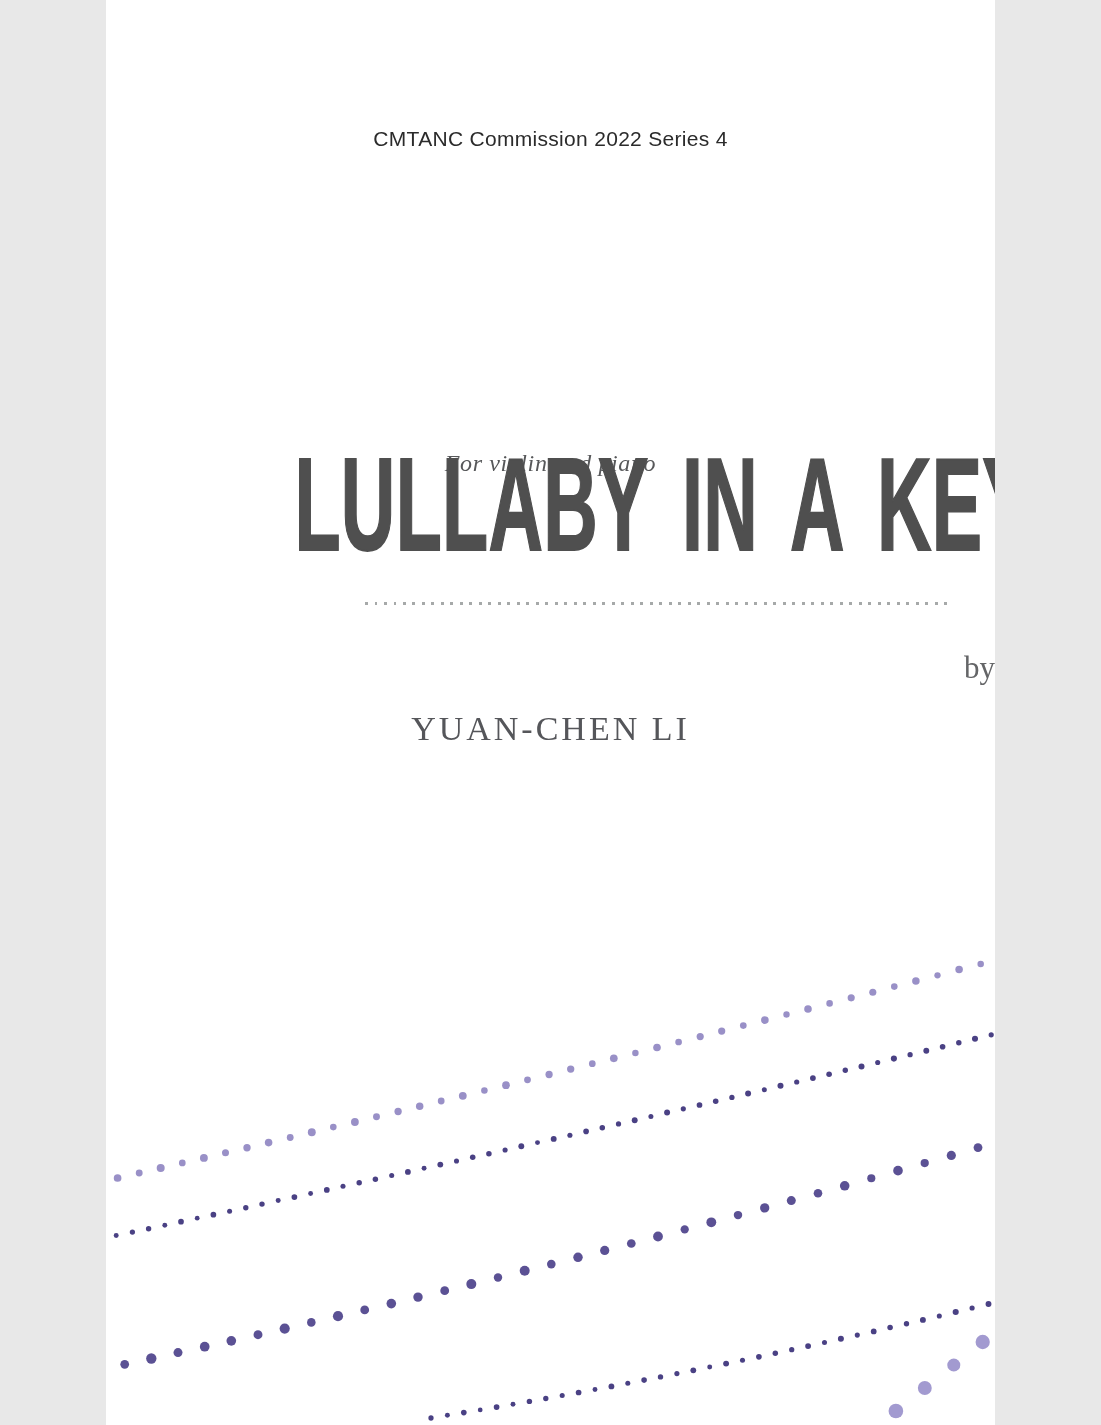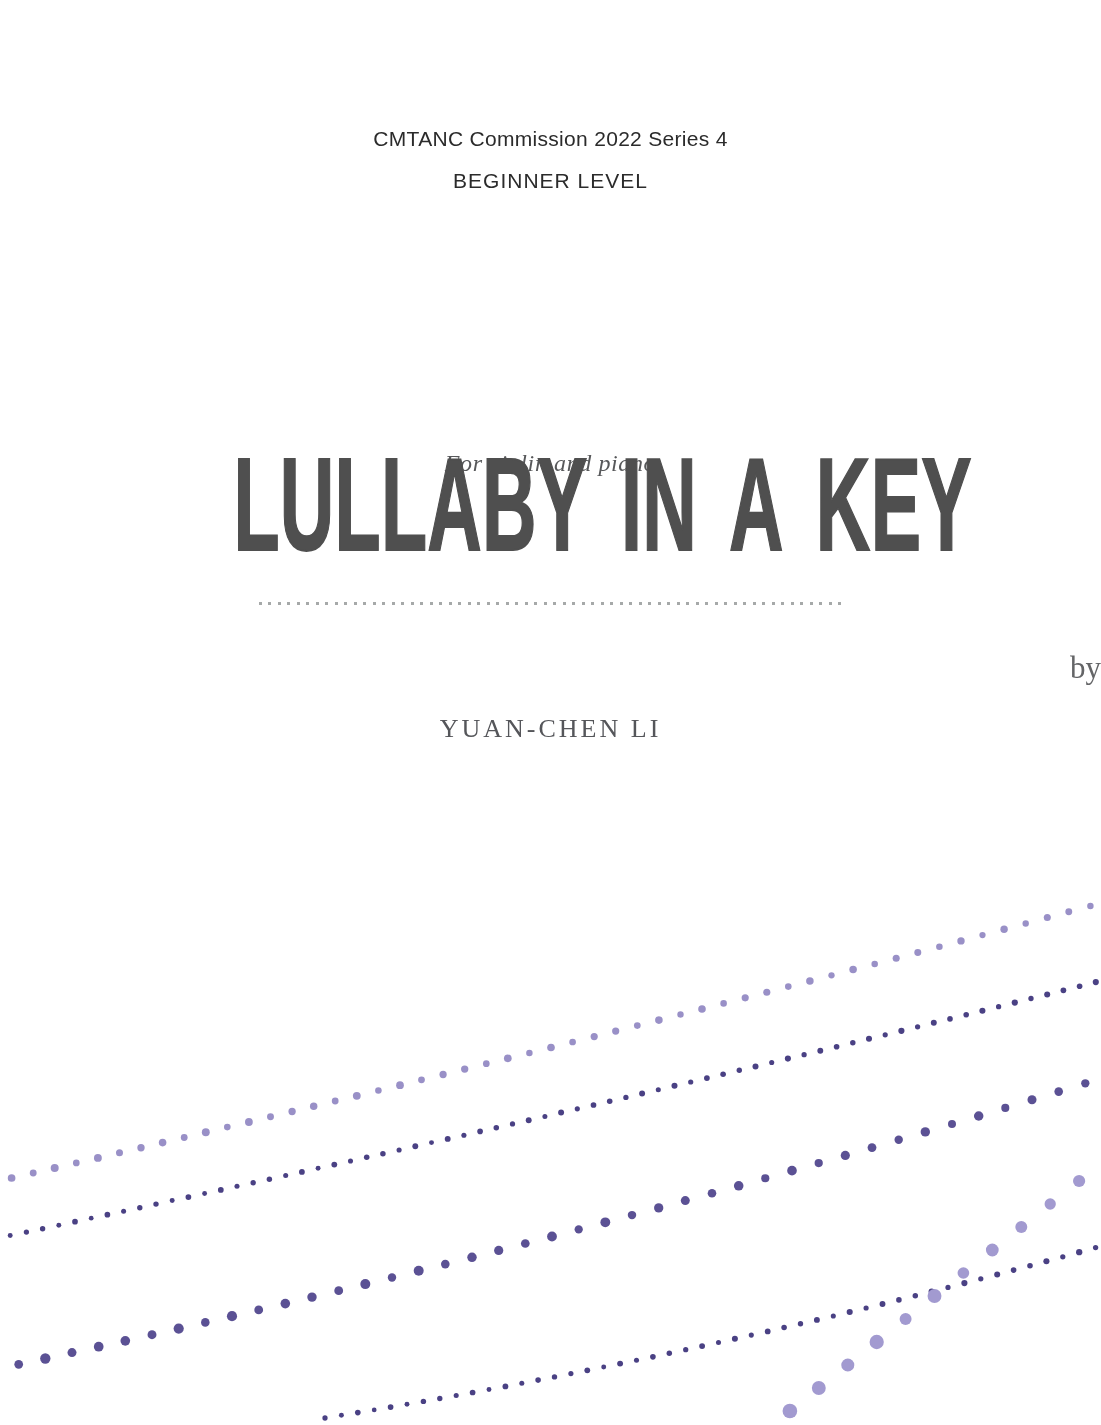--- a/index.html
+++ b/index.html
@@ -1,18 +1,18 @@
 <!DOCTYPE html>
 <html><head>
 <meta charset="utf-8">
 <style>
   html, body { margin: 0; padding: 0; background: #e8e8e8; }
   .page {
     position: relative;
-    width: 1101px;
+    width: 889px;
     height: 1425px;
     margin: 0 auto;
     background: #ffffff;
     overflow: hidden;
     font-family: "Liberation Sans", sans-serif;
   }
   .header {
     position: absolute;
     top: 118px;
     left: 0;
@@ -73,42 +73,41 @@
     line-height: 36px;
     color: #646567;
   }
   .composer {
     position: absolute;
     top: 714px;
     left: 0;
     right: 0;
     text-align: center;
     font-family: "Liberation Serif", serif;
-    font-size: 26px;
+    font-size: 34px;
     line-height: 30px;
     letter-spacing: 3px;
     color: #55565a;
   }
   .ornament {
     position: absolute;
     left: 0;
     top: 0;
     width: 1101px;
     height: 1425px;
     pointer-events: none;
   }
 </style>
 </head>
 <body>
 
 <div class="page" style="background: rgb(255, 255, 255);">
 
   <div class="header" style="color: rgb(43, 43, 43);">
     <div class="commission">CMTANC Commission 2022 Series 4</div>
-    <div class="level">BEGINNER LEVEL</div>
   </div>
 
   <div class="subtitle" style="color: rgb(87, 88, 90);">For violin and piano</div>
 
   <h1 class="title" style="color: rgb(79, 79, 79); -webkit-text-stroke: 1.8px rgb(79, 79, 79);">LULLABY IN A KEY</h1>
 
   <div class="dotted-rule" style="background: repeating-linear-gradient(to right, rgb(166, 169, 169) 0px, rgb(166, 169, 169) 2.8px, transparent 2.8px, transparent 9.5px);"></div>
 
   <div class="byline" style="color: rgb(100, 101, 103);">by</div>
 

